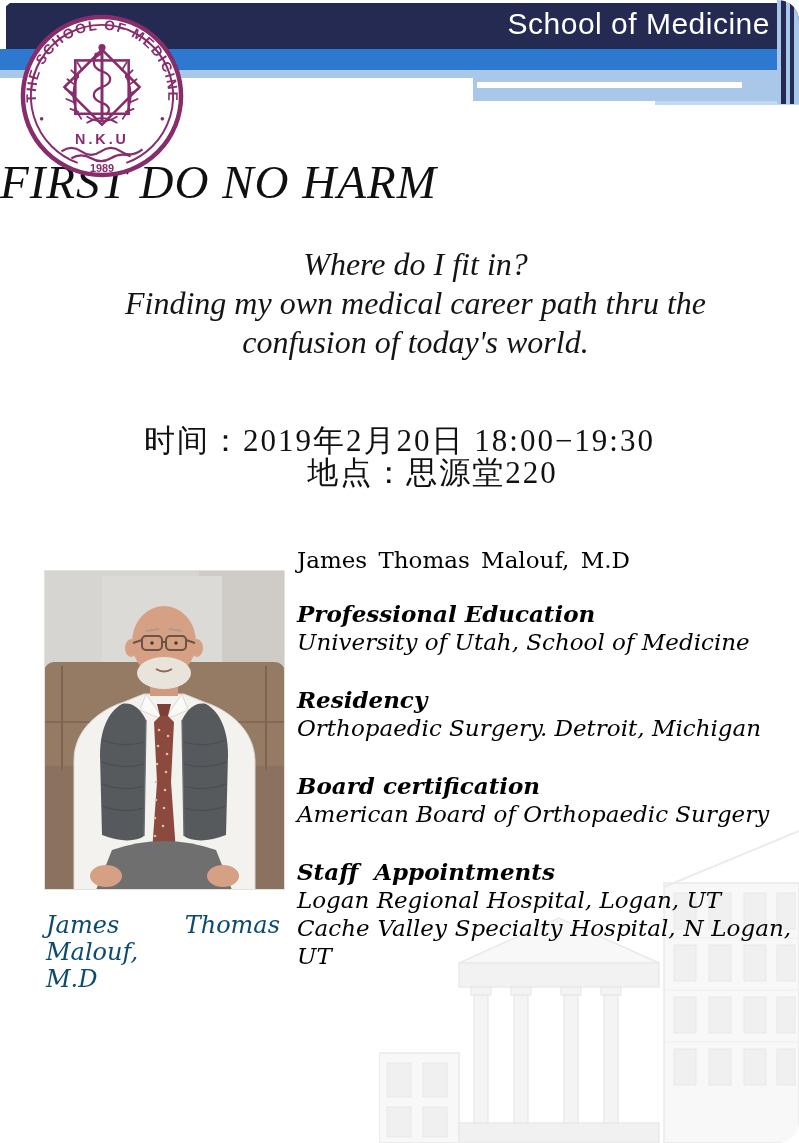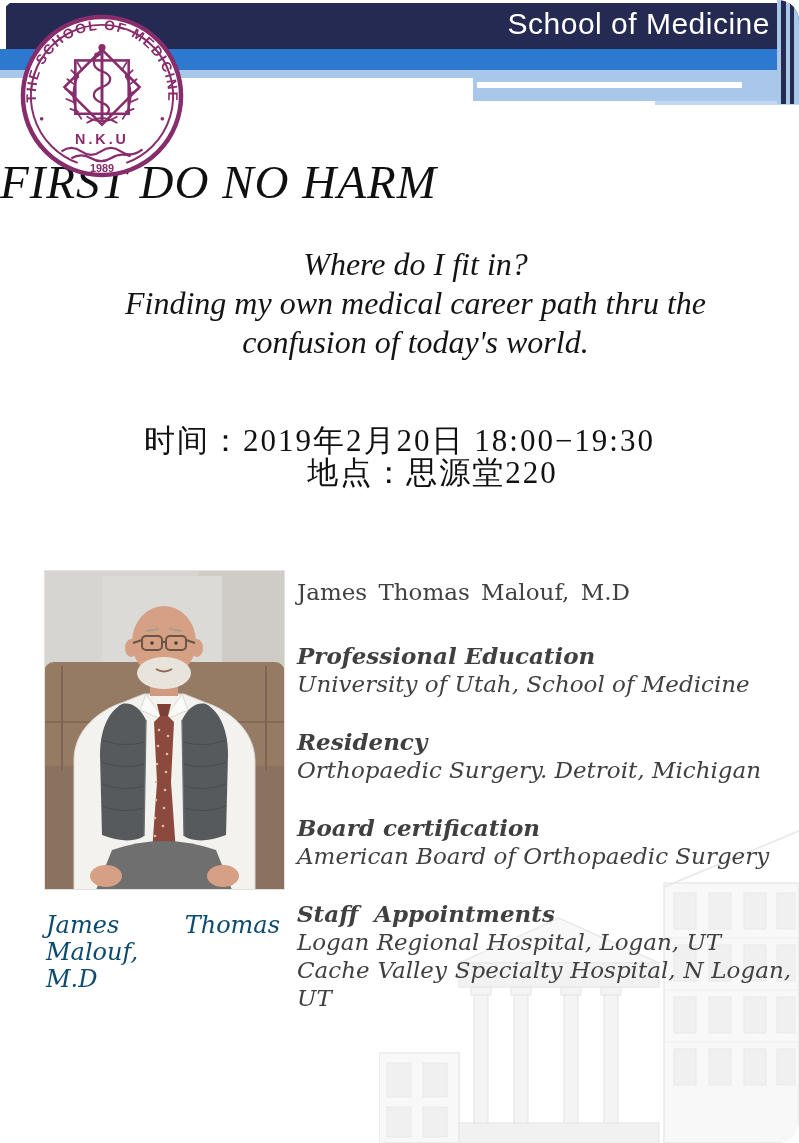--- a/index.html
+++ b/index.html
@@ -35,25 +35,25 @@
   .event-time{top:420px;}
   .event-place{top:452px;transform:translateX(33px);}
 
   
   .photo{left:44px;top:570px;width:241px;height:320px;z-index:5;}
   .caption{left:46px;top:912px;width:234px;font-style:italic;font-size:24px;line-height:27px;
     color:#0c4a6e;font-family:"DejaVu Serif","Liberation Serif",serif;z-index:5;}
   .caption .just-line{text-align:justify;text-align-last:justify;}
 
   
-  .bio{left:297px;top:578px;width:494px;font-family:"DejaVu Serif","Liberation Serif",serif;
-    font-size:23px;line-height:28px;color:#404040;z-index:5;}
+  .bio{left:297px;top:546px;width:494px;font-family:"DejaVu Serif","Liberation Serif",serif;
+    font-size:23px;line-height:28px;color:#000000;z-index:5;}
   .speaker-name{font-style:normal;word-spacing:4px;white-space:nowrap;}
   .bio-section{margin-top:30px;}
-  .bio-section.first{margin-top:36px;}
+  .bio-section.first{margin-top:26px;}
   .bh{font-weight:bold;font-style:italic;white-space:nowrap;}
   .bh.wide{word-spacing:8px;}
   .bl{font-style:italic;white-space:nowrap;}
   .bl.just{white-space:normal;text-align:justify;text-align-last:justify;}
 
   
   .watermark{left:379px;top:823px;width:420px;height:320px;z-index:1;opacity:0.9;}
   .organizer{top:1096px;right:5px;font-size:35px;letter-spacing:1px;color:#a55b9e;
     font-family:"Liberation Sans","DejaVu Sans",sans-serif;z-index:6;white-space:nowrap;}
 </style>

